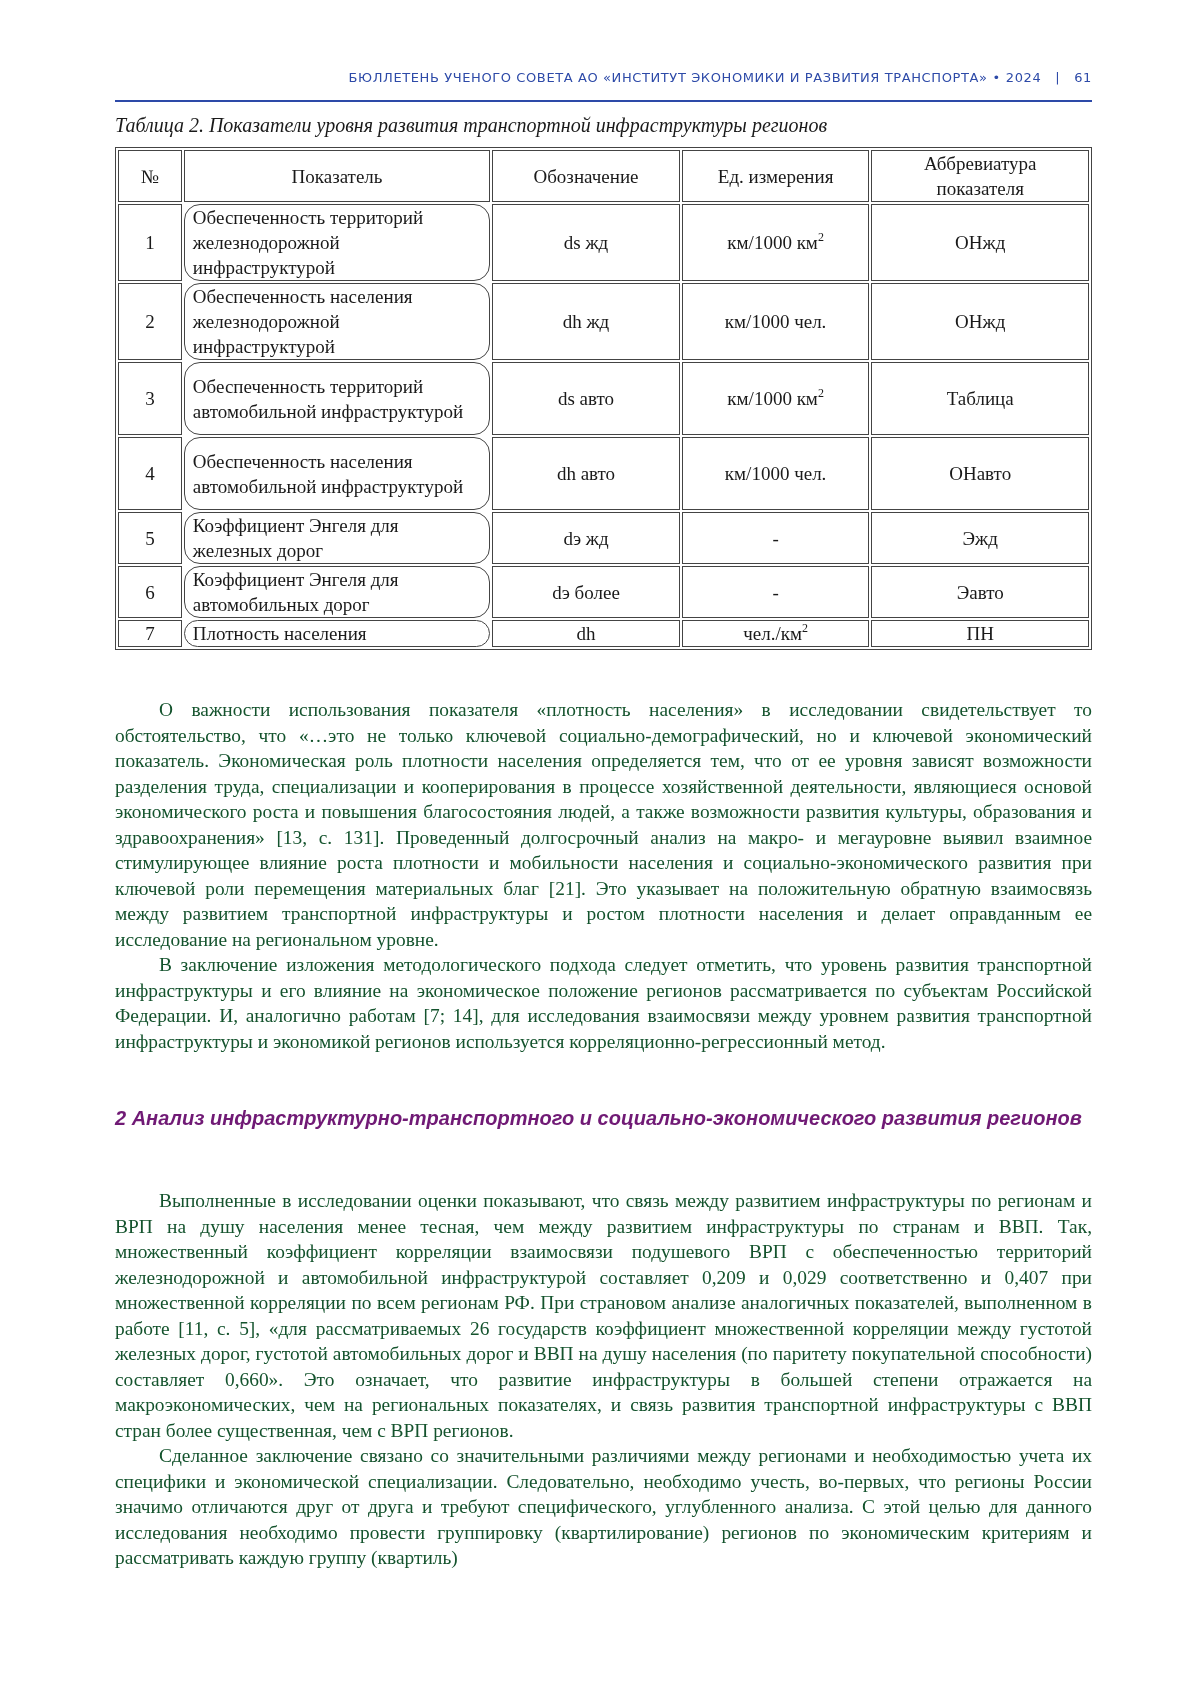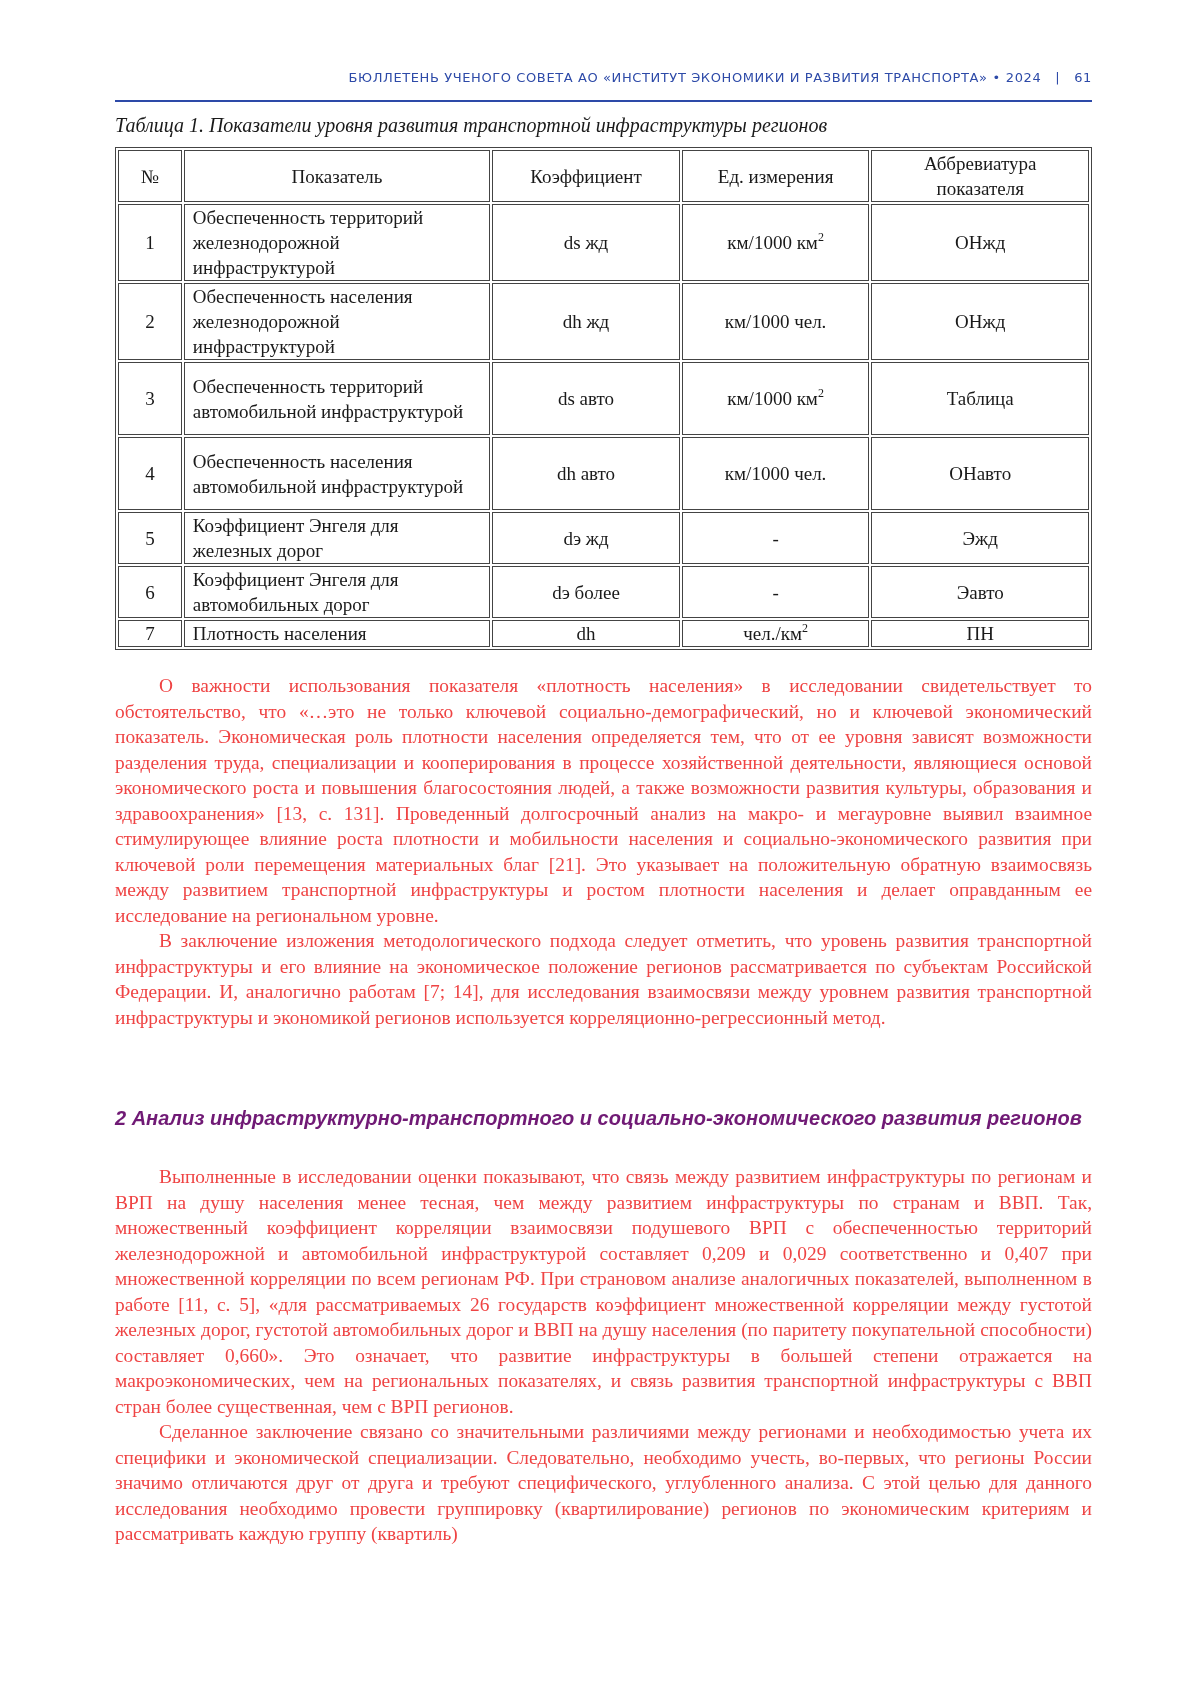--- a/index.html
+++ b/index.html
@@ -68,37 +68,39 @@
     }
     table.indicators th {
       text-align: center;
       height: 50px;
     }
     table.indicators td.c {
       text-align: center;
     }
     table.indicators td.l {
       text-align: left;
+      border-radius: 16px;
     }
     col.c-num { width: 64px; }
     col.c-name { width: 307px; }
     col.c-sym { width: 188px; }
     col.c-unit { width: 188px; }
     col.c-abbr { width: 218px; }
     sup { font-size: 12px; line-height: 0; vertical-align: 8px; }
 
     .body-text {
       position: absolute;
       left: 115px;
       width: 977px;
       font-family: "Liberation Serif", serif;
       font-size: 19.4px;
       line-height: 25.5px;
       text-align: justify;
-      color: #ef4444;
+      color: #14532d;
+      margin-top: 24px;
     }
     .body-text p {
       margin: 0;
       text-indent: 44px;
     }
     .section-heading {
       position: absolute;
       left: 115px;
       top: 1105px;
       width: 977px;
@@ -114,35 +116,35 @@
 <body>
 
 <div class="running-header">
   <span>БЮЛЛЕТЕНЬ УЧЕНОГО СОВЕТА АО «ИНСТИТУТ ЭКОНОМИКИ И РАЗВИТИЯ ТРАНСПОРТА»</span>
   <span class="dot">•</span>
   <span>2024</span>
   <span class="sep">|</span>
   <span>61</span>
 </div>
 
-<div class="table-caption">Таблица 1. Показатели уровня развития транспортной инфраструктуры регионов</div>
+<div class="table-caption">Таблица 2. Показатели уровня развития транспортной инфраструктуры регионов</div>
 
 <table class="indicators">
   <colgroup>
     <col class="c-num">
       <col class="c-name">
       <col class="c-sym">
       <col class="c-unit">
       <col class="c-abbr">
   </colgroup>
   <thead>
     <tr>
       <th>№</th>
       <th>Показатель</th>
-      <th>Коэффициент</th>
+      <th>Обозначение</th>
       <th>Ед. измерения</th>
       <th>Аббревиатура показателя</th>
     </tr>
   </thead>
   <tbody id="table-body">
     <tr style="height:73px">
       <td class="c">1</td>
       <td class="l">Обеспеченность территорий железнодорожной инфраструктурой</td>
       <td class="c">ds жд</td>
       <td class="c"><span>км/1000 км</span><sup>2</sup></td>

